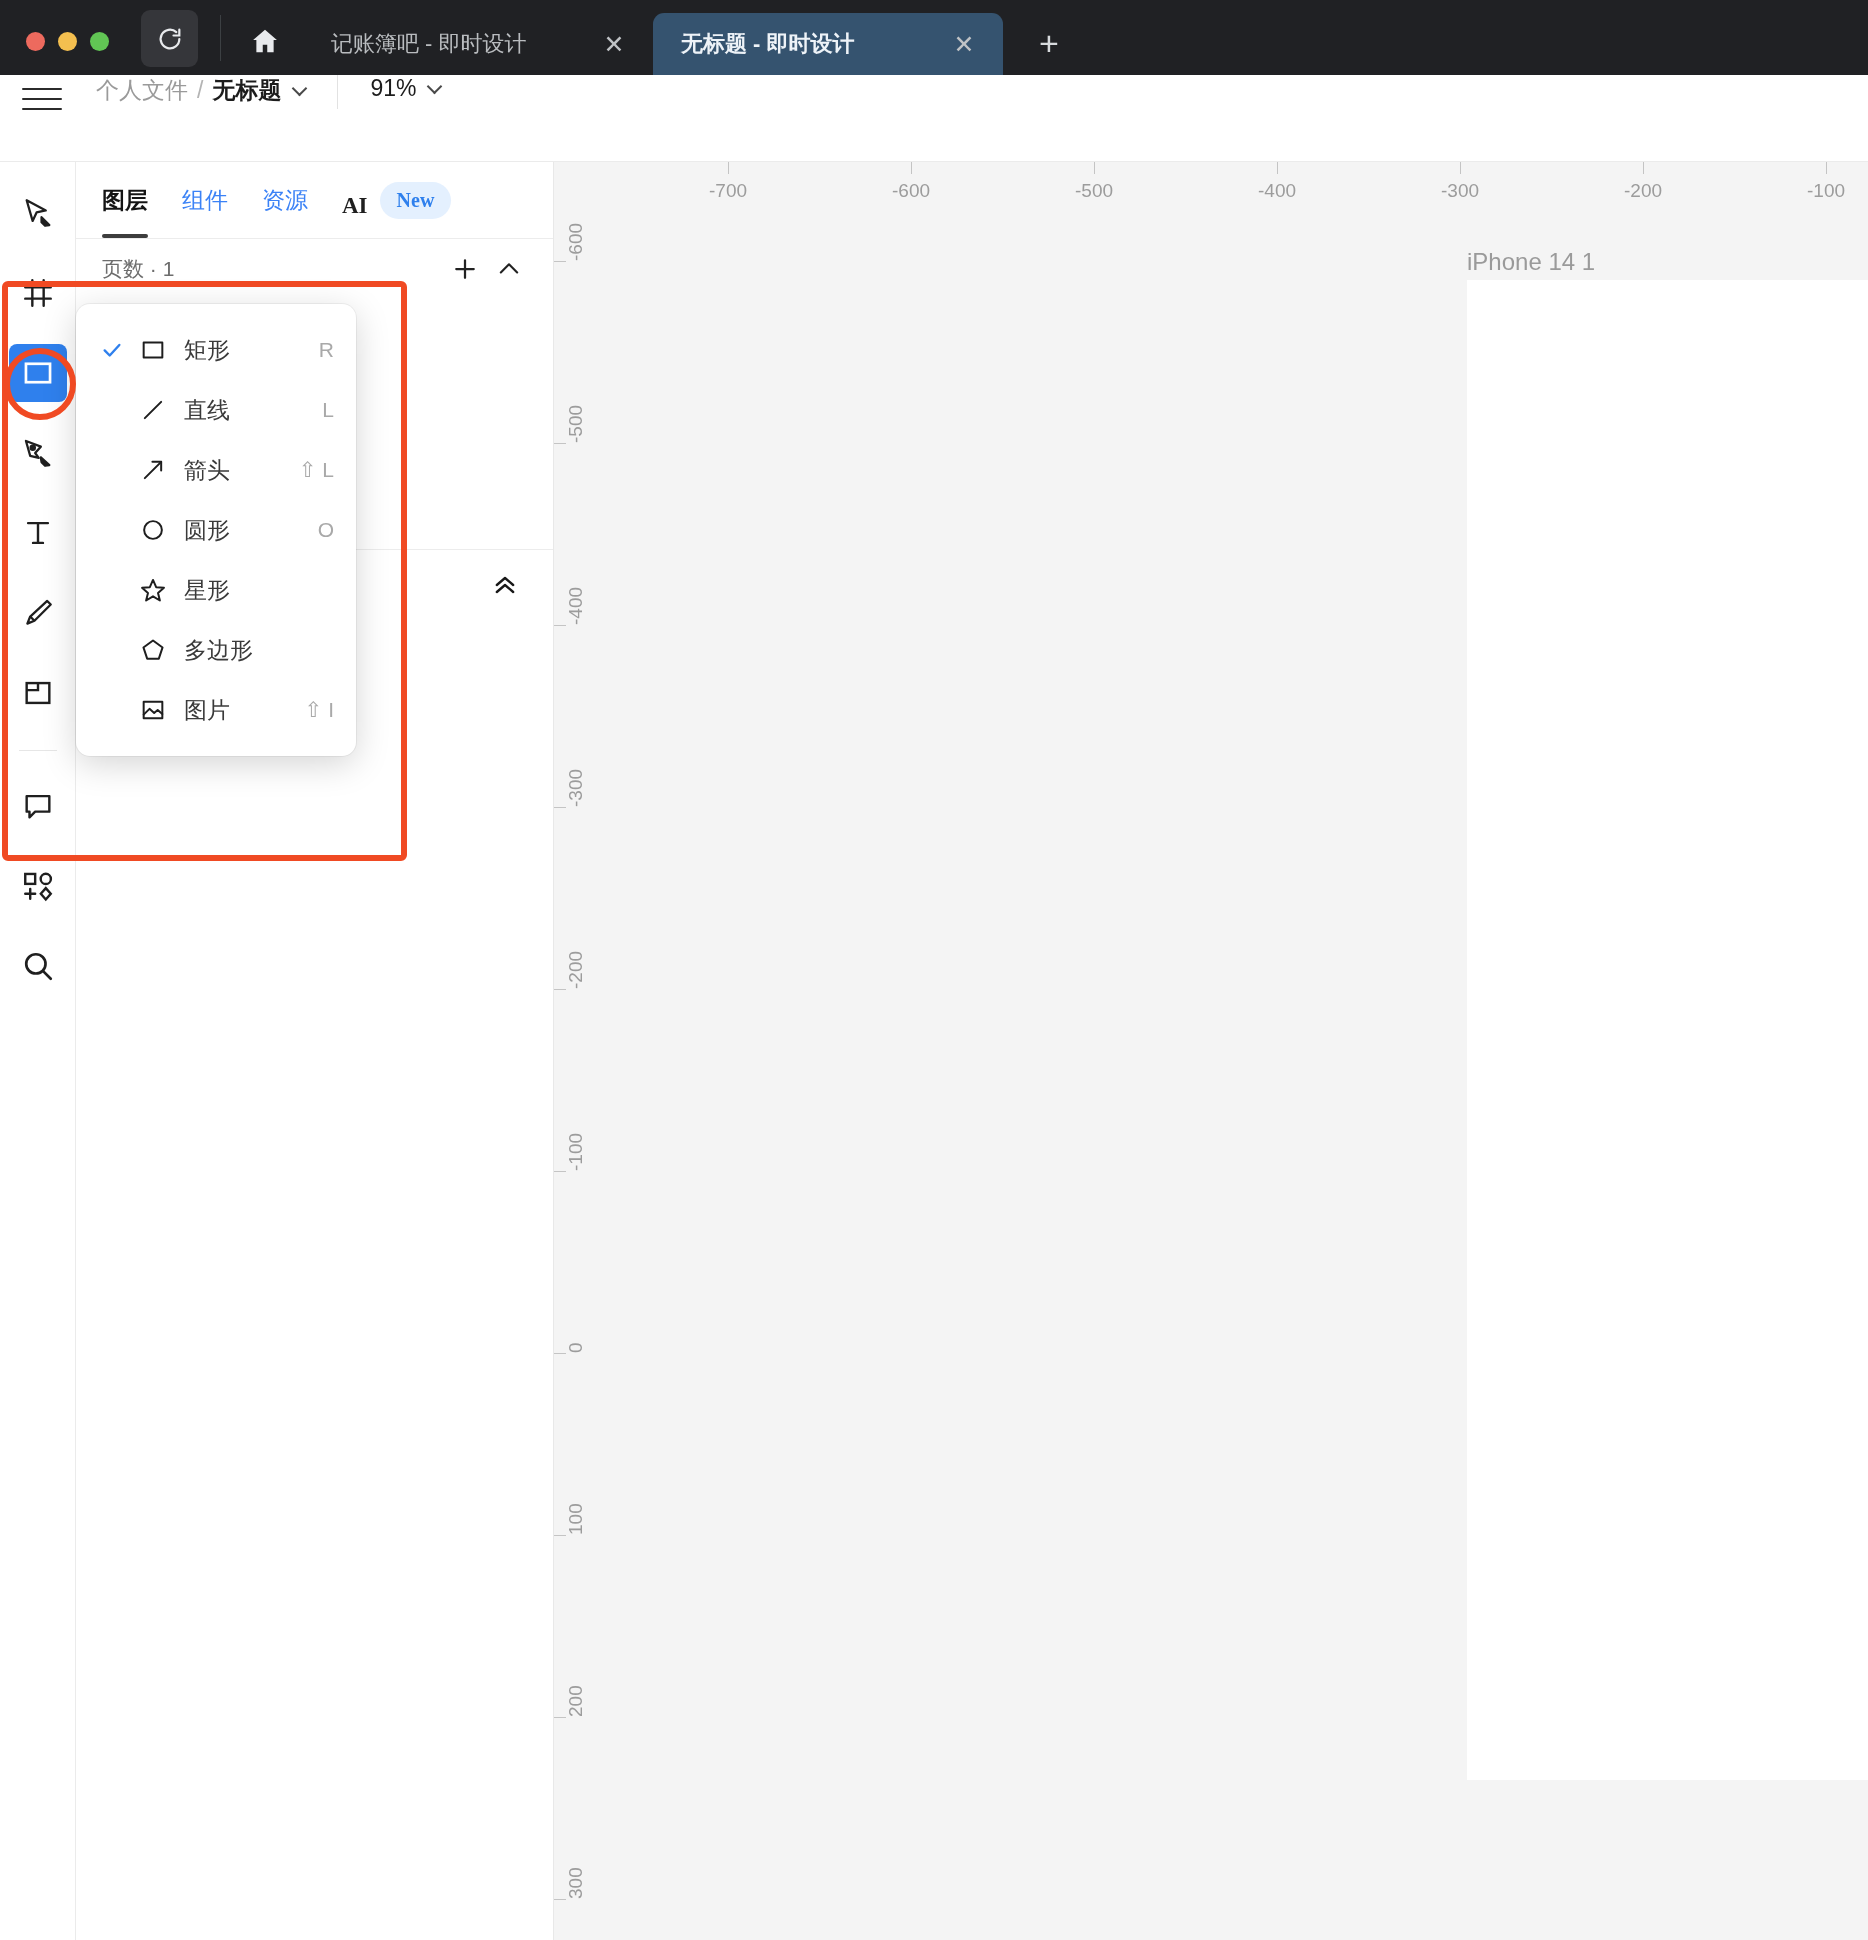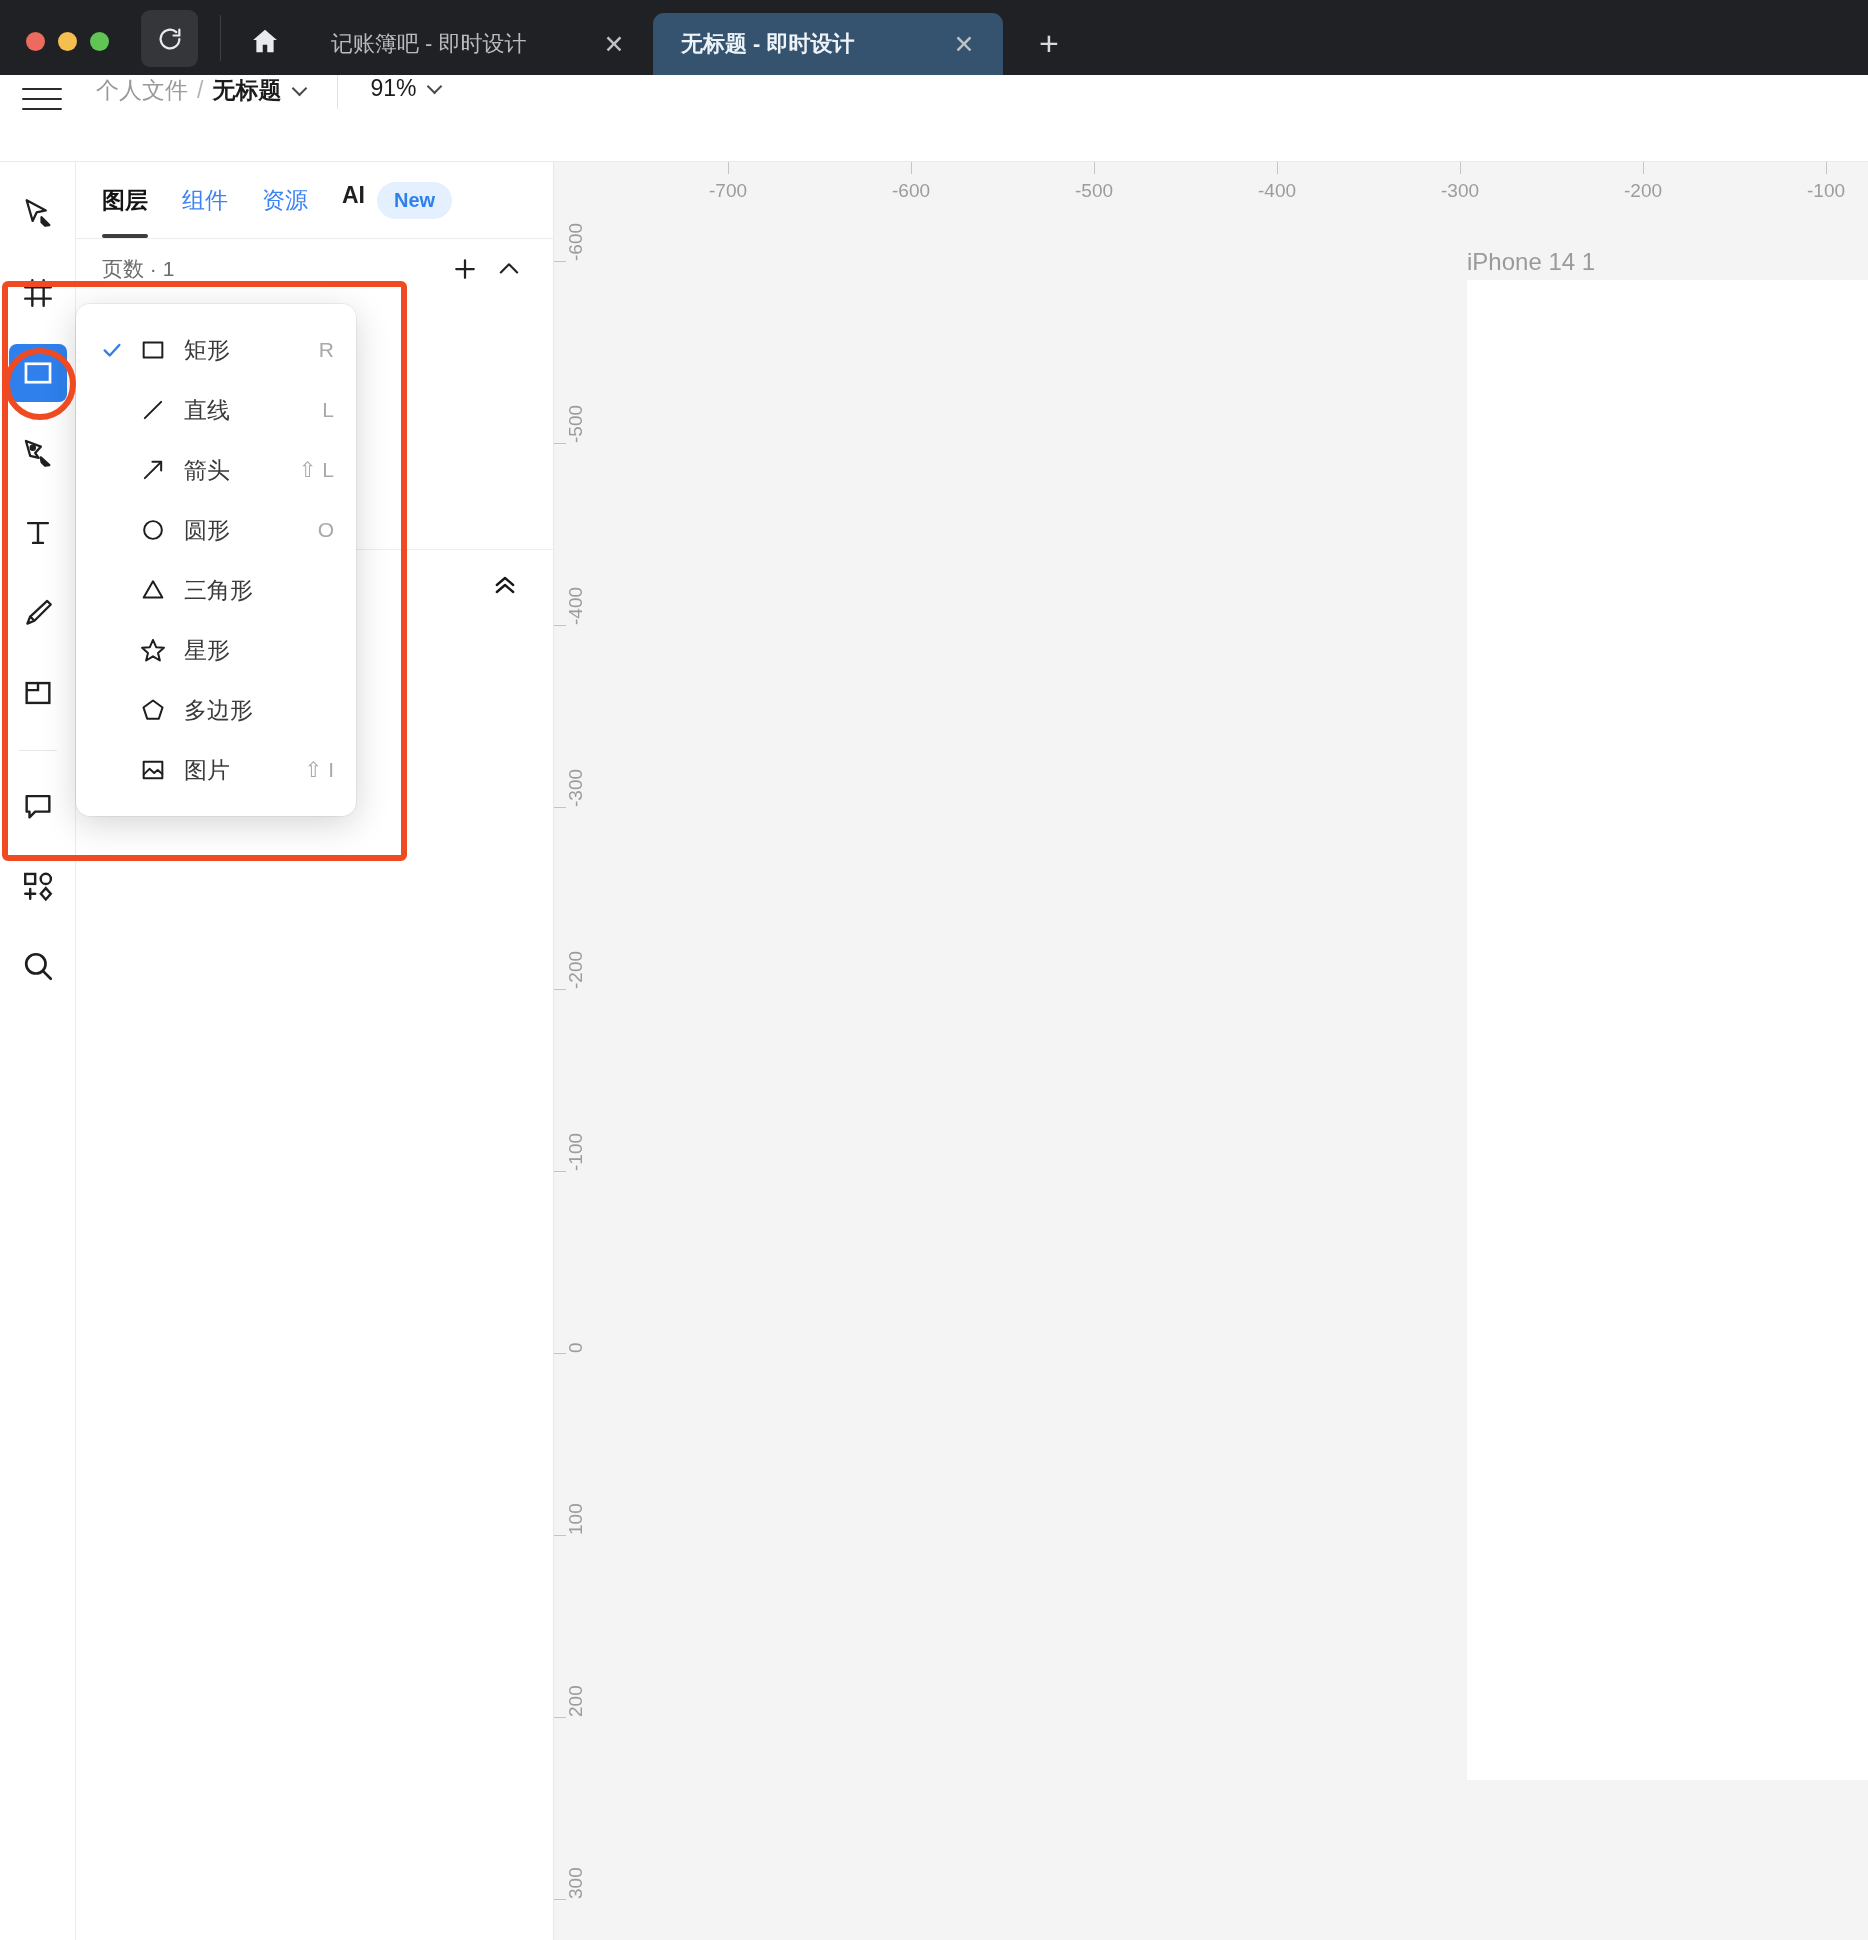--- a/index.html
+++ b/index.html
@@ -146,21 +146,21 @@
     padding: 0 0 0 26px;
     gap: 34px;
     position: relative;
   }
   .ptab { font-size: 23px; color: #3b82f6; position: relative; height: 76px; display: flex; align-items: center; }
   .ptab.active { color: #141414; font-weight: 700; }
   .ptab.active::after {
     content: ""; position: absolute; left: 0; right: 0; bottom: 0;
     height: 4px; background: #3d3d3d; border-radius: 2px;
   }
-  .ai-tab { font-size: 23px; color: #1f1f1f; font-weight: 600; display: flex; align-items: flex-start; gap: 12px; }
+  .ai-tab { font-size: 23px; color: #1f1f1f; font-weight: 600; display: flex; align-items: flex-end; gap: 12px; font-family: Liberation Serif, serif; }
   .new-badge {
     background: #e4f0fe; color: #2f80ed;
     font-size: 20px; font-weight: 700;
     padding: 7px 17px; border-radius: 20px;
   }
   .panel-head-divider { height: 1px; background: #ececec; }
 
   .pages-row {
     height: 60px;
     display: flex; align-items: center;
@@ -533,30 +533,20 @@
             <circle cx="12" cy="12" r="7.6"></circle>
           </svg>
         </span>
         <span class="menu-label">圆形</span>
         <span class="menu-shortcut">O</span>
       </div>
       <div class="menu-item">
         <span class="menu-check"></span>
         <span class="menu-icon">
           <svg width="28" height="28" viewBox="0 0 24 24" fill="none" stroke="#1e1e1e" stroke-width="1.7" stroke-linejoin="round" stroke-linecap="round">
-            <path d="M12 4.5 L20 18.5 H4 Z"></path>
-          </svg>
-        </span>
-        <span class="menu-label">三角形</span>
-        <span class="menu-shortcut"></span>
-      </div>
-      <div class="menu-item">
-        <span class="menu-check"></span>
-        <span class="menu-icon">
-          <svg width="28" height="28" viewBox="0 0 24 24" fill="none" stroke="#1e1e1e" stroke-width="1.7" stroke-linejoin="round" stroke-linecap="round">
             <path d="M12 3.4 L14.7 9.6 L21.4 10.1 L16.3 14.5 L17.9 21 L12 17.4 L6.1 21 L7.7 14.5 L2.6 10.1 L9.3 9.6 Z"></path>
           </svg>
         </span>
         <span class="menu-label">星形</span>
         <span class="menu-shortcut"></span>
       </div>
       <div class="menu-item">
         <span class="menu-check"></span>
         <span class="menu-icon">
           <svg width="28" height="28" viewBox="0 0 24 24" fill="none" stroke="#1e1e1e" stroke-width="1.7" stroke-linejoin="round" stroke-linecap="round">

